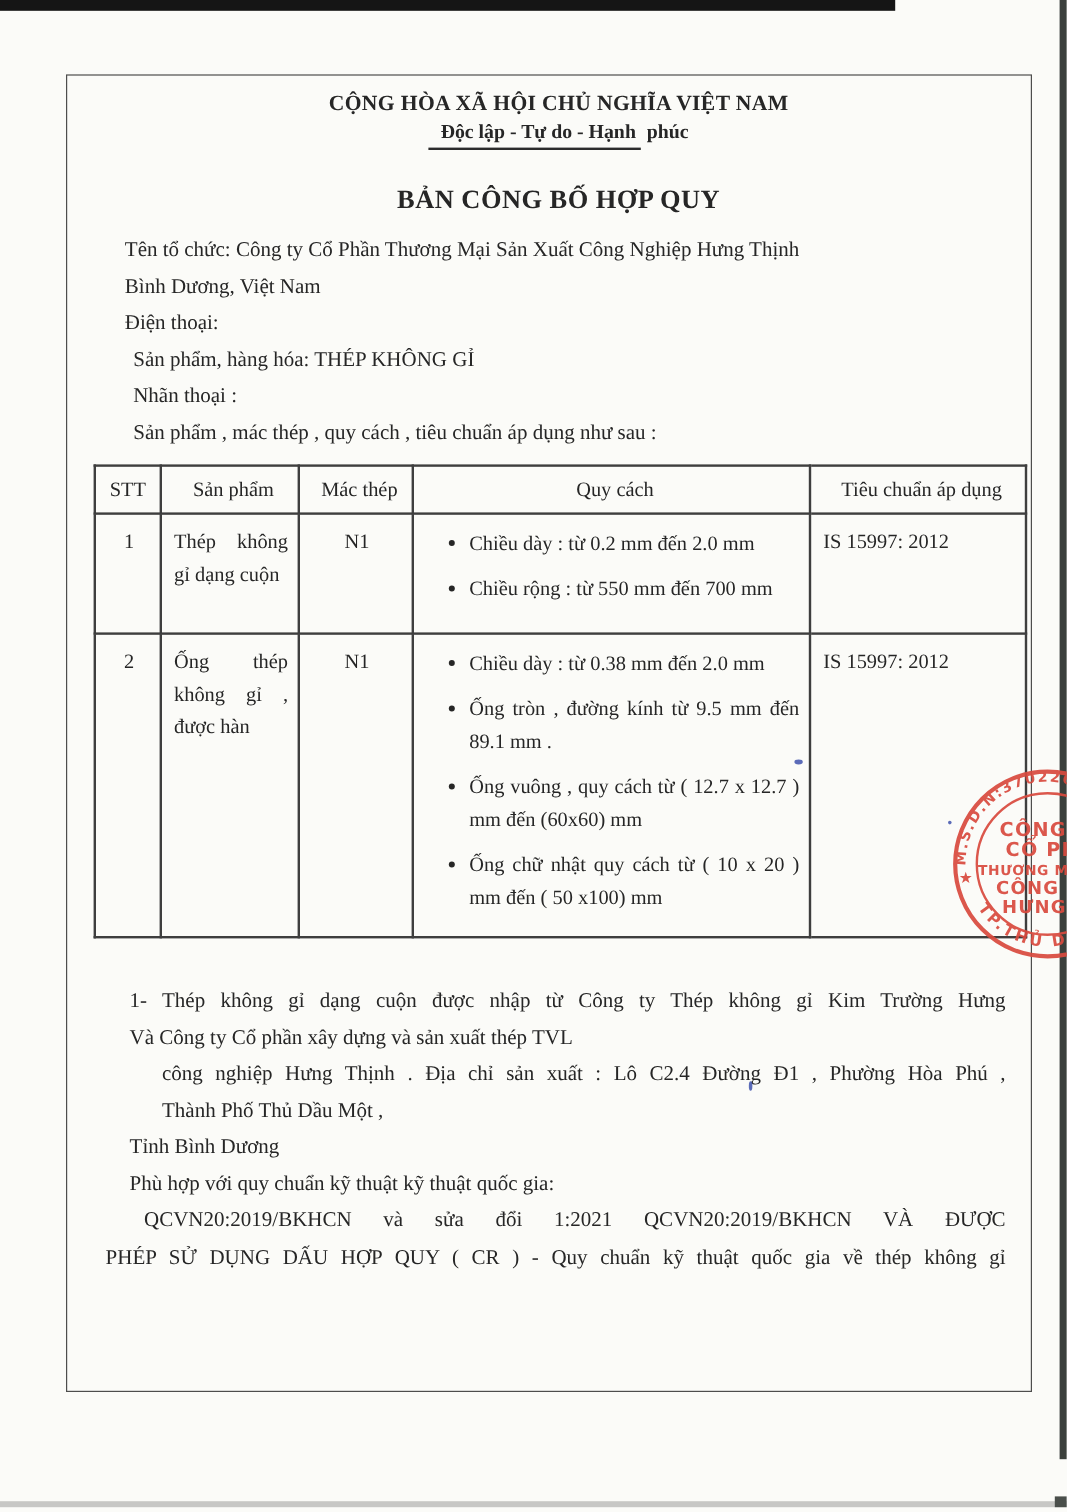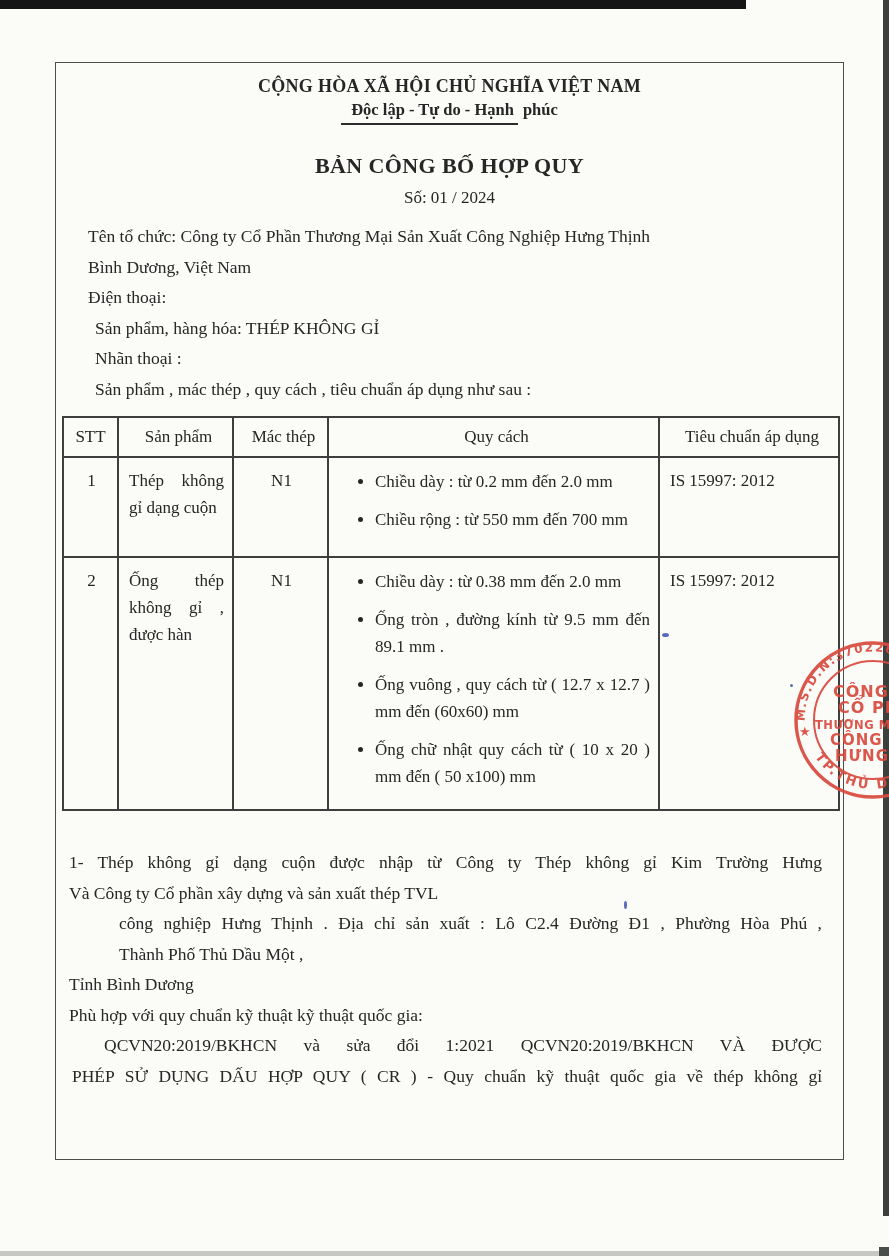--- a/index.html
+++ b/index.html
@@ -10,20 +10,21 @@
   }
   
   .strip-top   { position:absolute; left:0; top:0; width:746px; height:9px; background:#151515; }
   .strip-right { position:absolute; right:0; top:0; width:6px; height:1216px; background:#3b403c; }
   .strip-bottom{ position:absolute; left:0; top:1251px; width:889px; height:5px; background:#c7c7c5; }
   .strip-corner{ position:absolute; left:879px; top:1247px; width:10px; height:9px; background:#4a4f4b; }
 
   .frame {
     position:absolute; left:55px; top:62px; width:787px; height:1096px;
     border:1.5px solid #4d4d4d;
+    padding-left:16px;
   }
   .center { text-align:center; }
   .republic { margin-top:13px; font-size:18px; font-weight:bold; letter-spacing:.3px; }
   .motto-line { margin-top:3px; font-size:16.5px; font-weight:bold; }
   .motto { display:inline-block; border-bottom:2.5px solid #2c2c2c; padding:0 4px 3px 10px; }
   .motto-tail { padding-left:5px; }
   .doc-title { margin-top:28px; font-size:22px; font-weight:bold; letter-spacing:.4px; }
   .doc-number { margin-top:9px; font-size:17px; }
 
   .bodytext { margin:13px 21px 0 32px; font-size:17.5px; line-height:30.5px; }
@@ -41,21 +42,21 @@
   table.spec th.c0 { text-align:center; padding:0; }
   table.spec td { vertical-align:top; padding:9px 8px 8px 10px; line-height:27px; }
   table.spec td.c0, table.spec td.c2 { text-align:center; }
   table.spec td.c1 { text-align:justify; }
   tr.r1 { height:100px; }
   tr.r2 { height:235px; }
   ul.specs { margin:1px 0 0 0; padding-left:36px; list-style:disc outside; }
   ul.specs li { margin-bottom:11px; text-align:justify; }
 
   .notes { margin:36px 21px 0 0; font-size:17.5px; line-height:30.5px; }
-  .ml28 { margin-left:13px; }
+  .ml28 { margin-left:36px; }
   .ml63 { margin-left:63px; }
   .ml48 { margin-left:48px; }
   .ml5  { margin-left:16px; }
 
   svg.stamp { position:absolute; left:763px; top:610px; opacity:.93; }
   .stamp-text { font-family:"DejaVu Sans","Liberation Sans",sans-serif; font-weight:bold; }
 
   .ink { position:absolute; background:#3347a8; border-radius:50%; opacity:.8; }
 </style>
 </head>
@@ -65,21 +66,20 @@
 <div class="strip-right"></div>
 <div class="strip-bottom"></div>
 <div class="strip-corner"></div>
 
 <div class="frame">
 
   <div class="center republic">CỘNG HÒA XÃ HỘI CHỦ NGHĨA VIỆT NAM</div>
   <div class="center motto-line"><span class="motto">Độc lập - Tự do - Hạnh</span><span class="motto-tail">phúc</span></div>
 
   <div class="center doc-title">BẢN CÔNG BỐ HỢP QUY</div>
-  <div class="center doc-number">Số: 01 / 2024</div>
 
   <div class="bodytext">
     <div class="line">Tên tổ chức: Công ty Cổ Phần Thương Mại Sản Xuất Công Nghiệp Hưng Thịnh</div>
     <div class="line">Bình Dương, Việt Nam</div>
     <div class="line">Điện thoại:</div>
     <div class="line ind"><span>Sản phẩm, hàng hóa: </span><span class="bold">THÉP KHÔNG GỈ</span></div>
     <div class="line ind">Nhãn thoại :</div>
     <div class="line ind">Sản phẩm , mác thép , quy cách , tiêu chuẩn áp dụng như sau :</div>
   </div>
 

